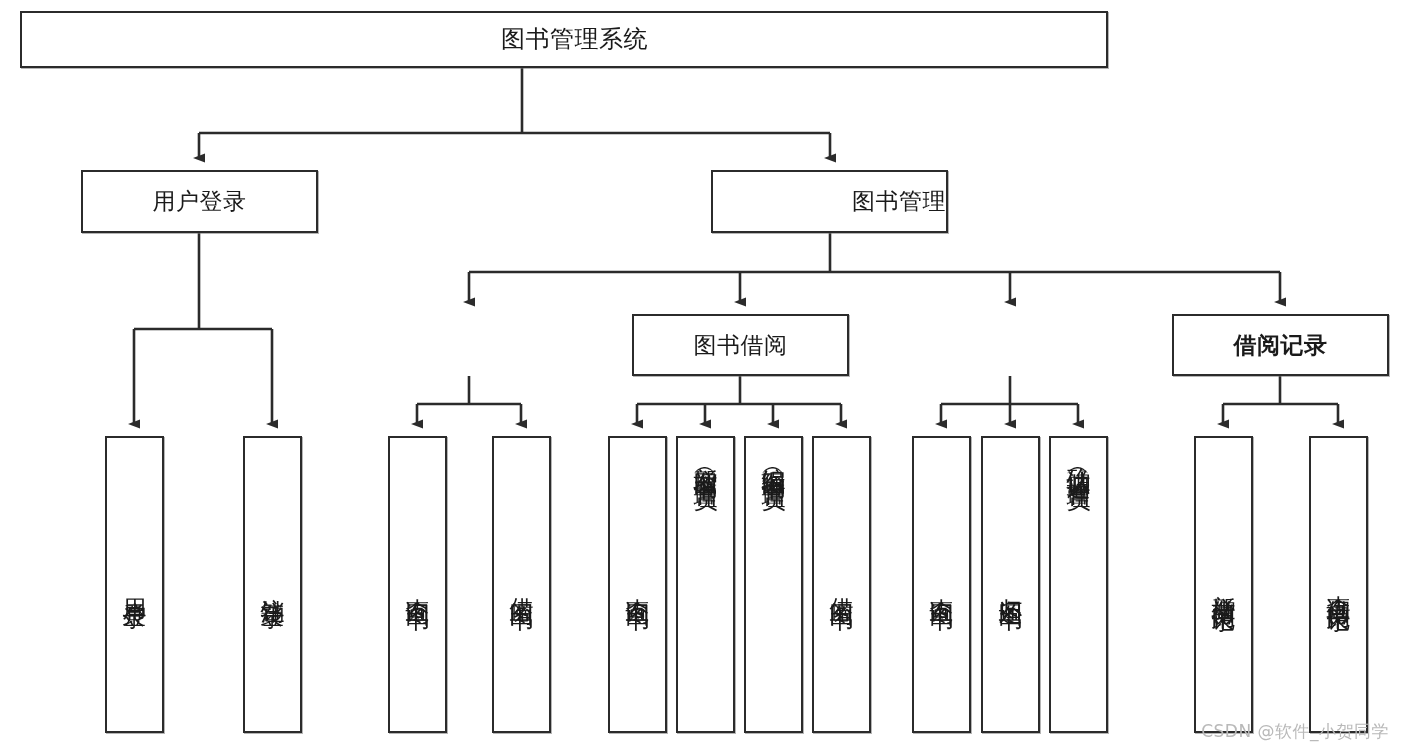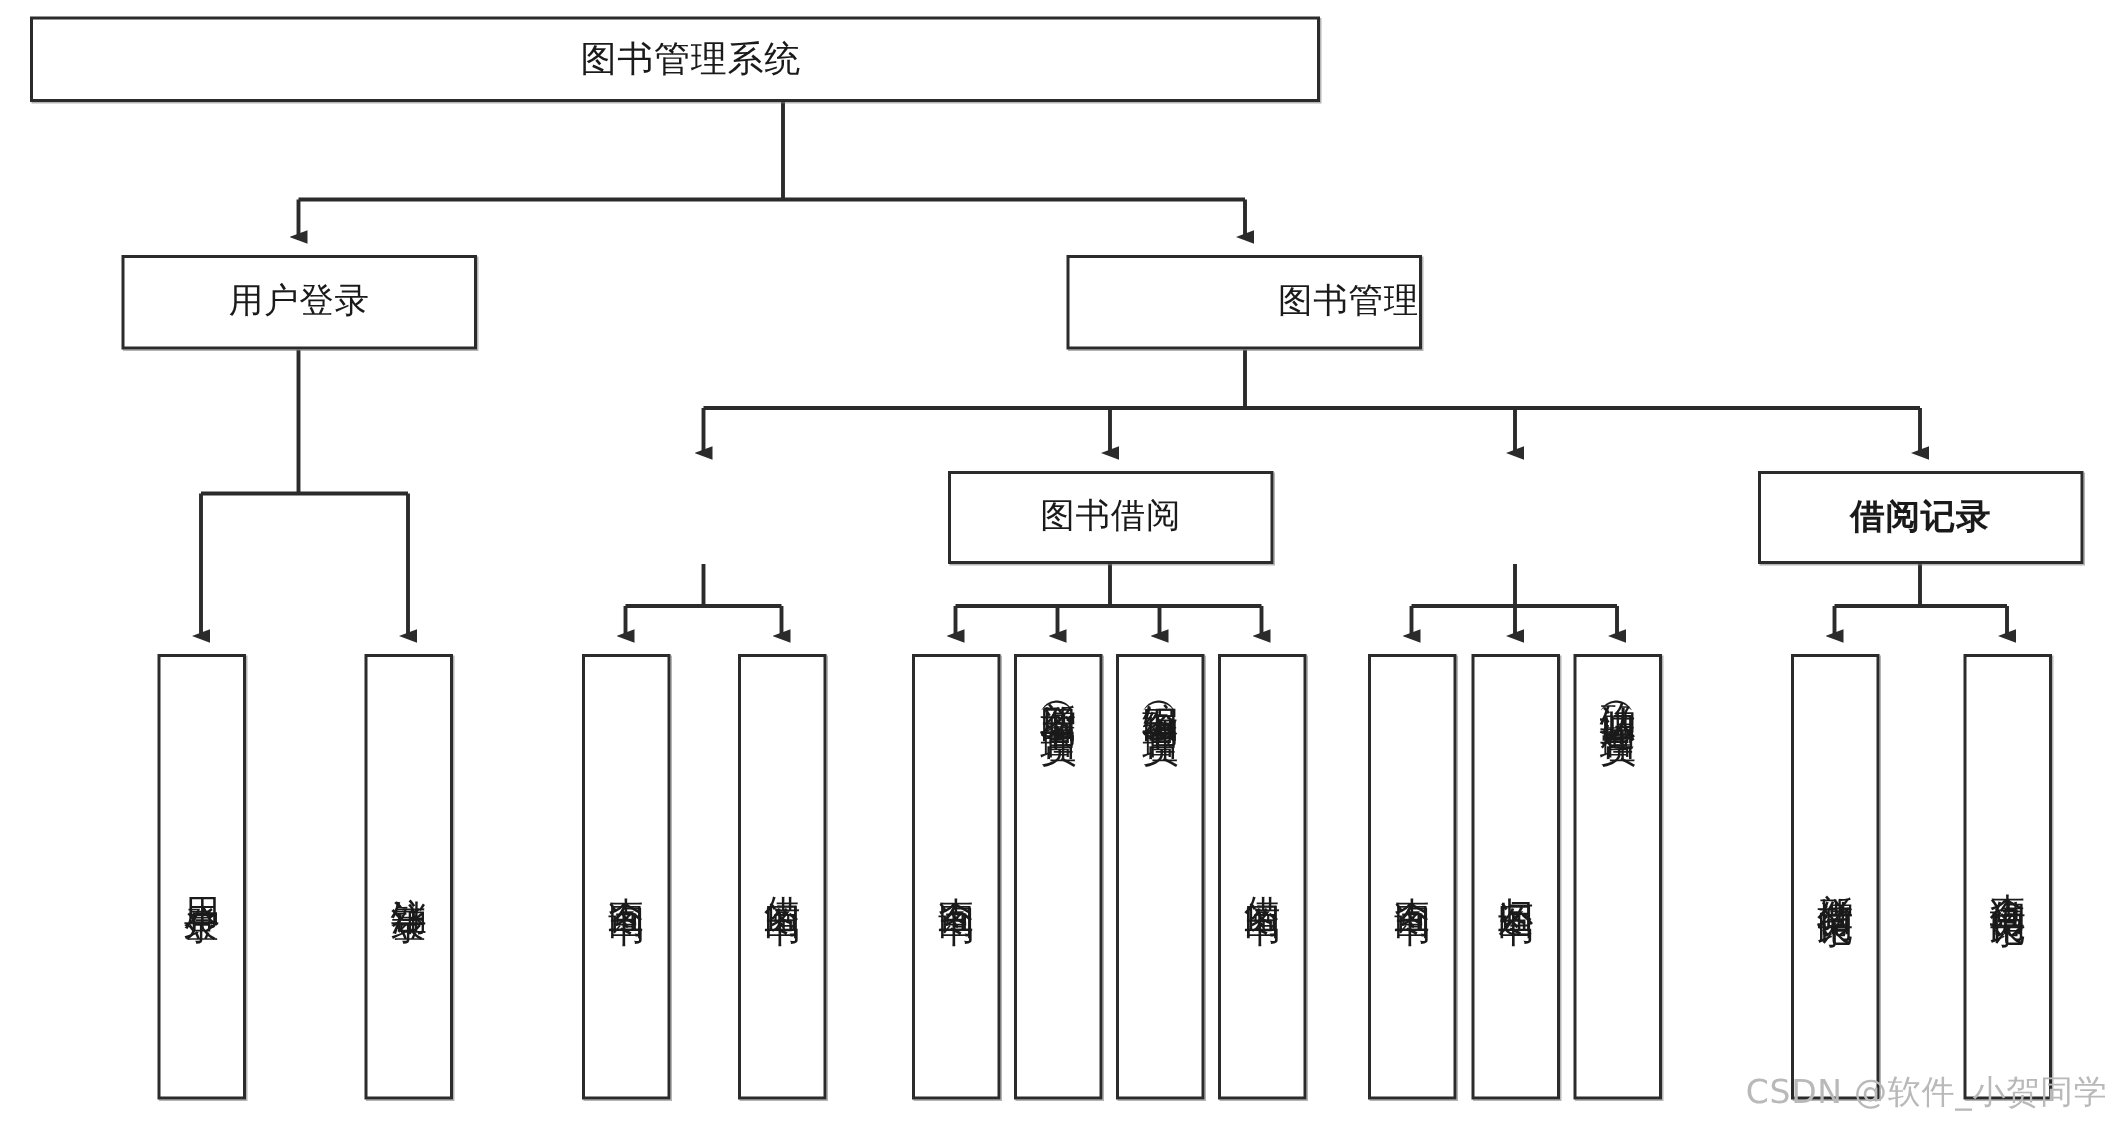--- a/index.html
+++ b/index.html
@@ -65,23 +65,23 @@
     letter-spacing: 3px;
     white-space: nowrap;
   }
   
   .node.vert.centered {
     align-items: center;
     padding-top: 0;
   }
   #watermark {
     position: absolute;
-    right: 0;
+    right: 16px;
     bottom: 4px;
-    font-size: 22px;
+    font-size: 17px;
     color: #b9b9b9;
     letter-spacing: 0.5px;
     white-space: nowrap;
     user-select: none;
   }
 </style>
 </head>
 <body>
 
 <div id="diagram-root">
@@ -129,32 +129,32 @@
       <path d="M 1010 404 L 1010 424" marker-end="url(#arrow)"></path>
       <path d="M 1078 404 L 1078 424" marker-end="url(#arrow)"></path>
 
       <path d="M 1280 376 L 1280 404"></path>
       <path d="M 1223 404 L 1338 404"></path>
       <path d="M 1223 404 L 1223 424" marker-end="url(#arrow)"></path>
       <path d="M 1338 404 L 1338 424" marker-end="url(#arrow)"></path>
     </g>
   </svg>
 
-  <div class="node horiz root" style="left:20px; top:11px; width:860px; height:57px;padding-left:21px;">
+  <div class="node horiz root" style="left:20px; top:11px; width:1088px; height:57px;padding-left:21px;">
     <span class="node-label">图书管理系统</span>
   </div>
 
   <div class="node horiz" style="left:81px; top:170px; width:237px; height:63px;">
     <span class="node-label">用户登录</span>
   </div>
   <div class="node horiz" style="left:711px; top:170px; width:237px; height:63px;justify-content:flex-end;">
     <span class="node-label">图书管理</span>
   </div>
 
-  <div class="node horiz" style="left:632px; top:314px; width:217px; height:62px;font-family:Liberation Mono, monospace;">
+  <div class="node horiz" style="left:632px; top:314px; width:217px; height:62px;">
     <span class="node-label">图书借阅</span>
   </div>
   <div class="node horiz" style="left:1172px; top:314px; width:217px; height:62px;font-weight:bold;">
     <span class="node-label">借阅记录</span>
   </div>
 
   <div class="node vert centered" style="left:105px; top:436px; width:59px; height:297px;">
     <span class="node-label">用户登录</span>
   </div>
   <div class="node vert centered" style="left:243px; top:436px; width:59px; height:297px;">

